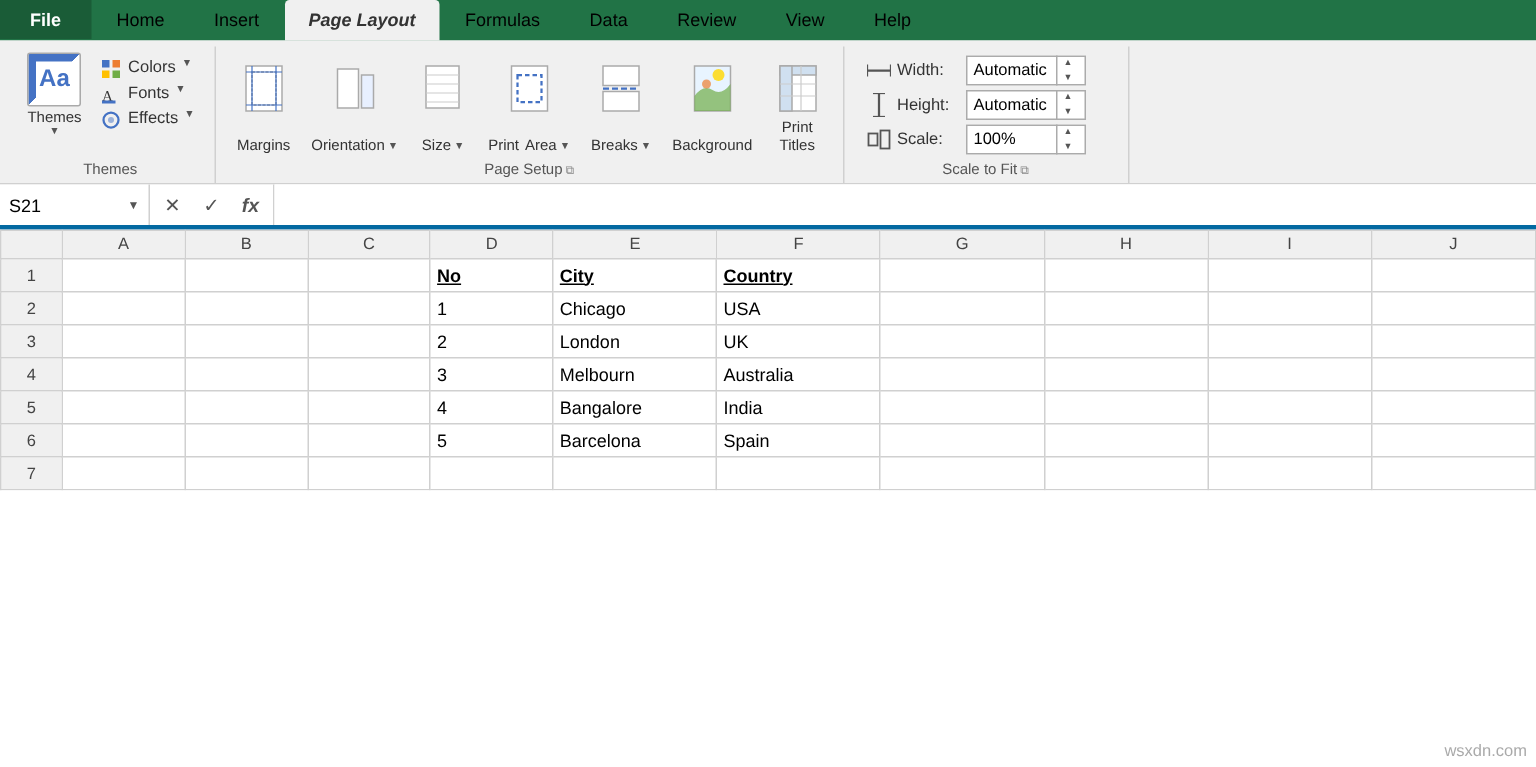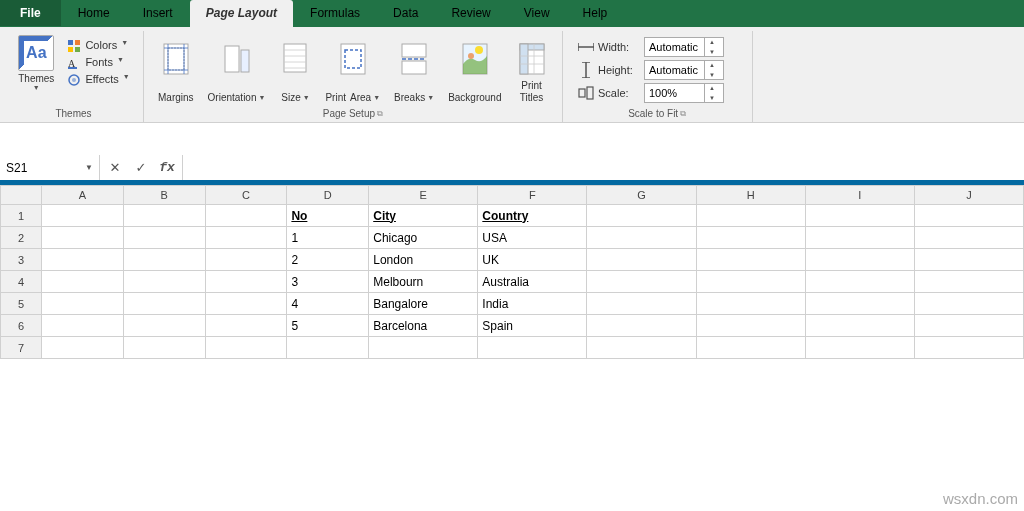--- a/index.html
+++ b/index.html
@@ -231,25 +231,24 @@
       height: 18px;
       display: flex;
       align-items: center;
       justify-content: center;
     }
 
     
     .formula-bar {
       display: flex;
       align-items: center;
-      border-bottom: 5px solid #0369a1;
+      border-bottom: 3px solid #0369a1;
       height: 30px;
       background: #fff;
       padding: 0;
-      margin-top: 32px;
     }
     .cell-ref-box {
       width: 100px;
       border-right: 1px solid #d0d0d0;
       height: 100%;
       display: flex;
       align-items: center;
       padding: 0 6px;
       font-size: 12px;
       gap: 4px;
@@ -333,21 +332,21 @@
       font-weight: bold;
       text-decoration: underline;
     }
     .cell-right { text-align: left; }
 
     
     .watermark {
       position: fixed;
       bottom: 4px;
       right: 6px;
-      font-size: 15px;
+      font-size: 11px;
       color: #aaa;
       z-index: 999;
       text-align: center;
     }
 
     
     .corner-cell {
       background: #f0f0f0;
       border: 1px solid #d0d0d0;
       width: 30px;
@@ -610,21 +609,21 @@
 </div>
 
 <div class="formula-bar">
   <div class="cell-ref-box">
     <span>S21</span>
     <span style="font-size:8px;color:#555;cursor:pointer;">▼</span>
   </div>
   <div class="formula-controls">
     <span class="formula-ctrl-btn">✕</span>
     <span class="formula-ctrl-btn">✓</span>
-    <span class="formula-ctrl-btn" style="font-style:italic;font-weight:bold;font-family:Liberation Mono, monospace;">fx</span>
+    <span class="formula-ctrl-btn" style="font-style:italic;font-weight:bold;">fx</span>
   </div>
   <input class="formula-input" type="text" value="" style="">
 </div>
 
 <div class="spreadsheet-container">
   <table class="spreadsheet">
     <colgroup>
       <col style="width:30px">
       <col style="width:60px">
       <col style="width:60px">

